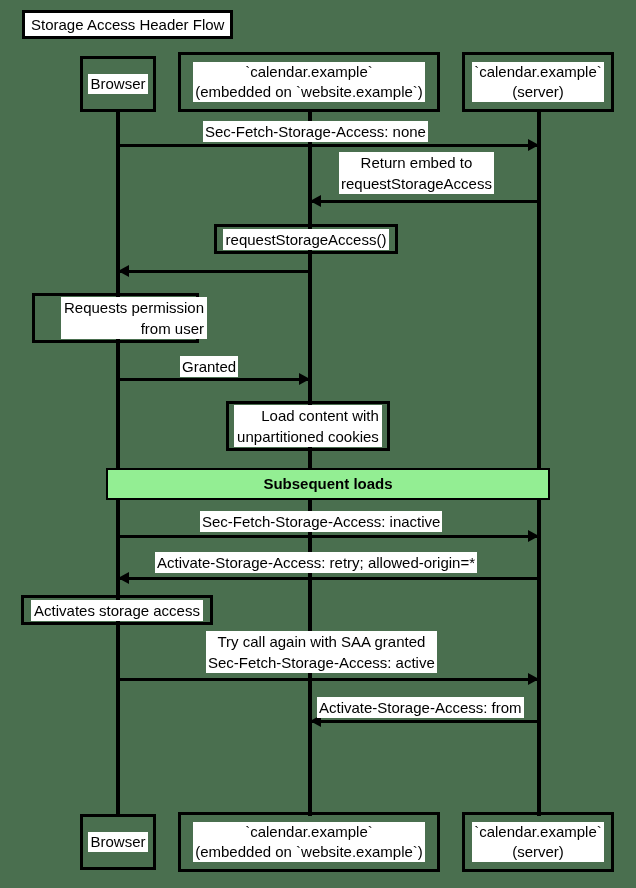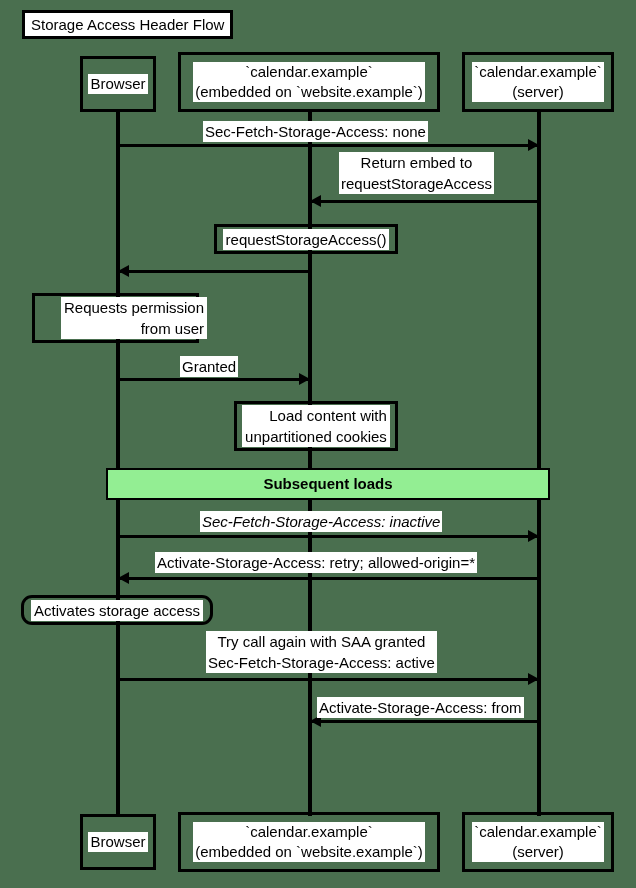--- a/index.html
+++ b/index.html
@@ -164,38 +164,38 @@
 
   <div class="note" style="left:20px; top:293px; width:167px; height:50px;padding-left:37px;">
     <span class="ntext">Requests permission
 from user</span>
   </div>
 
   <div class="msg-line" style="left:106px; top:378px; width:192px;"></div>
   <div class="arrowhead right" style="left:287px; top:373px;"></div>
   <div class="msg-label" style="left:168px; top:356px;">Granted</div>
 
-  <div class="note" style="left:214px; top:401px; width:164px; height:50px;margin-left:8px;">
+  <div class="note" style="left:214px; top:401px; width:164px; height:50px;">
     <span class="ntext">Load content with
 unpartitioned cookies</span>
   </div>
 
   <div class="divider" style="left:94px; top:468px; width:444px; height:32px; background:#93ee93;">
     <span class="dtext">Subsequent loads</span>
   </div>
 
   <div class="msg-line" style="left:106px; top:535px; width:421px;"></div>
   <div class="arrowhead right" style="left:516px; top:530px;"></div>
-  <div class="msg-label" style="left:188px; top:511px;font-style:italic;">Sec-Fetch-Storage-Access: inactive</div>
+  <div class="msg-label" style="left:188px; top:511px;">Sec-Fetch-Storage-Access: inactive</div>
 
   <div class="msg-line" style="left:106px; top:577px; width:421px;"></div>
   <div class="arrowhead left" style="left:106px; top:572px;"></div>
   <div class="msg-label" style="left:143px; top:552px;">Activate-Storage-Access: retry; allowed-origin=*</div>
 
-  <div class="note" style="left:9px; top:595px; width:192px; height:30px;border-radius:11px;">
+  <div class="note" style="left:9px; top:595px; width:192px; height:30px;">
     <span class="ntext">Activates storage access</span>
   </div>
 
   <div class="msg-line" style="left:106px; top:678px; width:421px;"></div>
   <div class="arrowhead right" style="left:516px; top:673px;"></div>
   <div class="msg-label" style="left:194px; top:631px;">Try call again with SAA granted
 Sec-Fetch-Storage-Access: active</div>
 
   <div class="msg-line" style="left:298px; top:720px; width:229px;"></div>
   <div class="arrowhead left" style="left:298px; top:715px;"></div>

